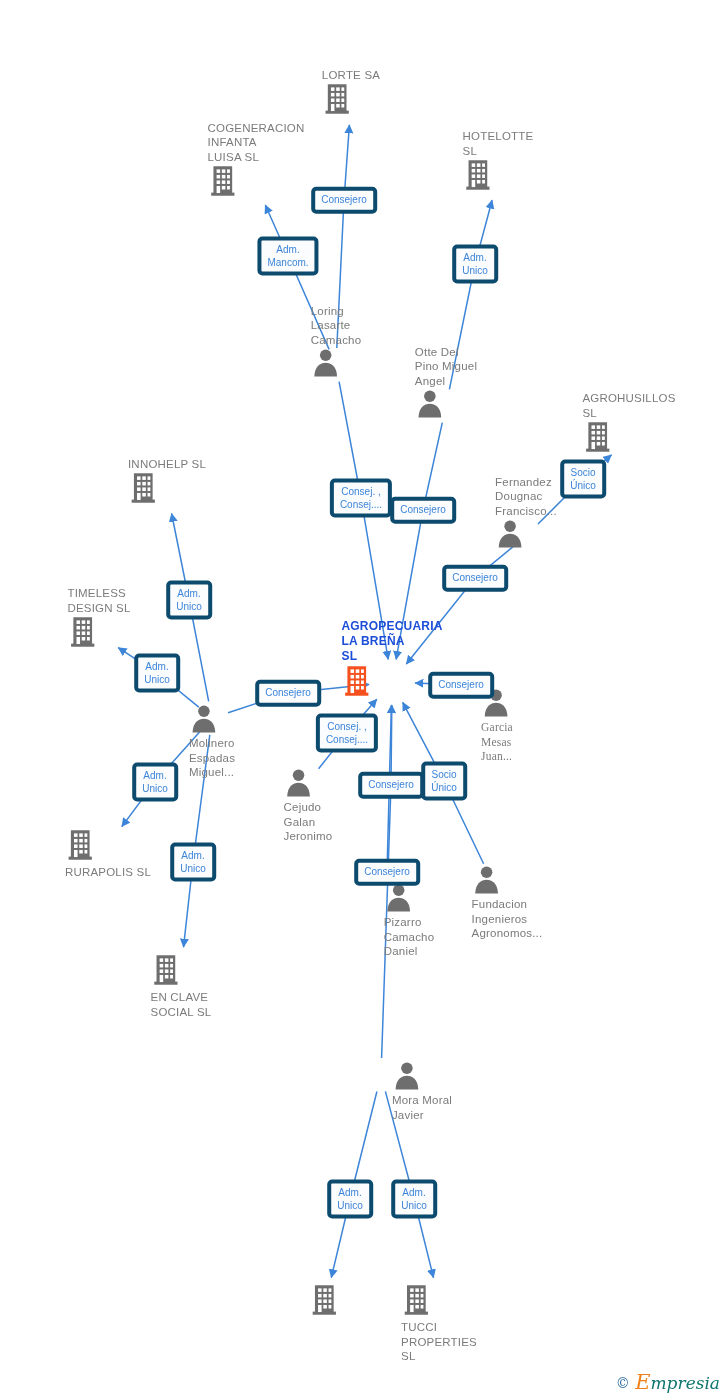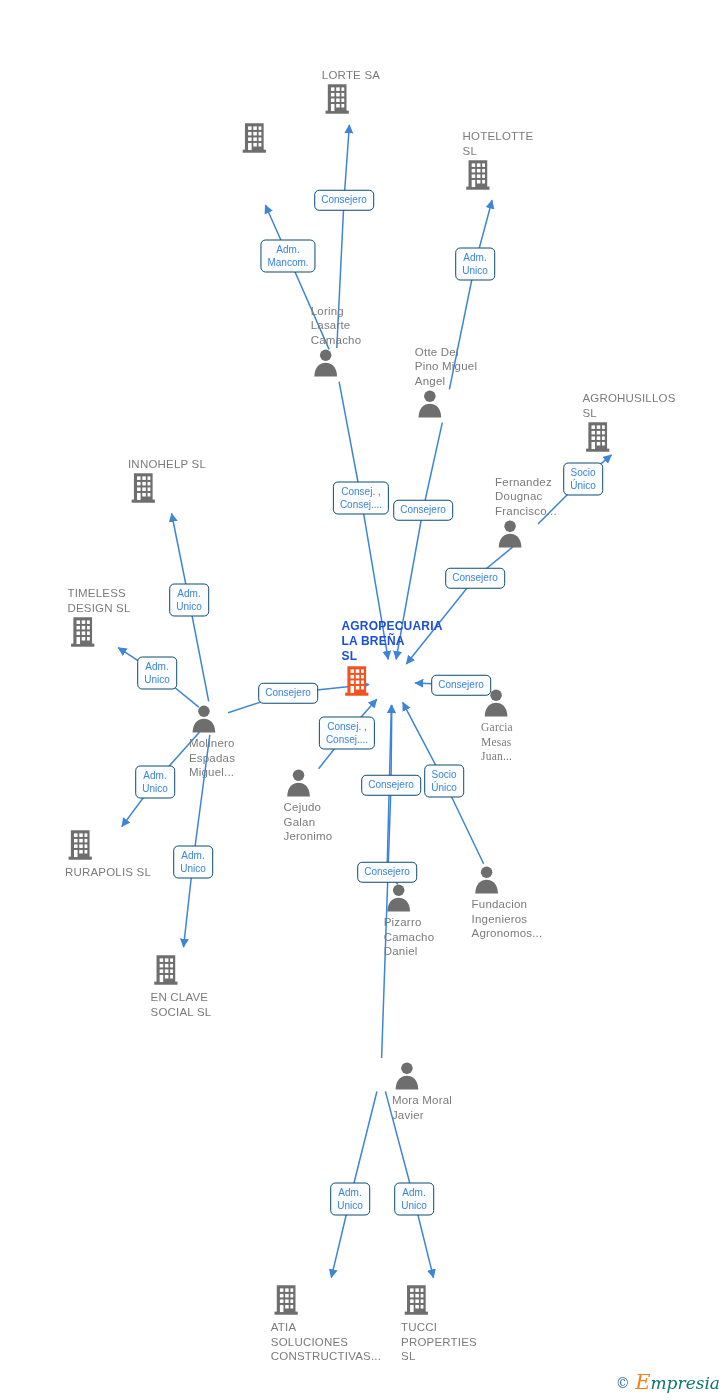--- a/index.html
+++ b/index.html
@@ -48,21 +48,21 @@
   .company-center .nlabel {
     color: #1d4ed8;
     font-weight: bold;
     font-size: 12px;
     line-height: 15px;
   }
 
   .badge {
     position: absolute;
     transform: translate(-50%, -50%);
-    border: 1px solid #0c4a6e;
+    border: 4px solid #0c4a6e;
     border-radius: 5px;
     background: #fbfcfe;
     color: #3d85d8;
     font-size: 10px;
     line-height: 12.5px;
     text-align: center;
     padding: 3px 6px;
     white-space: pre-line;
     box-sizing: border-box;
   }
@@ -142,20 +142,23 @@
               <rect x="6.4" y="11.6" width="2.5" height="2.5"></rect>
               <rect x="10.1" y="11.6" width="2.5" height="2.5"></rect>
               <rect x="13.8" y="11.6" width="2.0" height="2.5"></rect>
               <rect x="6.4" y="15.5" width="2.5" height="5.0"></rect>
               <rect x="10.1" y="15.5" width="2.5" height="2.5"></rect>
               <rect x="13.8" y="15.5" width="2.0" height="2.5"></rect>
             </g>
           </svg></span>
       </div>
       <div class="node company" style="left: 256px; top: 120.5px;">
+        <span class="nlabel">COGENERACION
+INFANTA
+LUISA SL</span>
         <span class="glyph"><svg width="34" height="34" viewBox="0 0 24 24" aria-hidden="true">
             <g fill="#6e6e6e">
               <rect x="4.2" y="1.6" width="13.2" height="19.2"></rect>
               <rect x="2.6" y="20.2" width="16.4" height="2.2"></rect>
             </g>
             <g fill="#ffffff">
               <rect x="6.4" y="3.8" width="2.5" height="2.5"></rect>
               <rect x="10.1" y="3.8" width="2.5" height="2.5"></rect>
               <rect x="13.8" y="3.8" width="2.0" height="2.5"></rect>
               <rect x="6.4" y="7.7" width="2.5" height="2.5"></rect>
@@ -326,23 +329,20 @@
               <rect x="10.1" y="7.7" width="2.5" height="2.5"></rect>
               <rect x="13.8" y="7.7" width="2.0" height="2.5"></rect>
               <rect x="6.4" y="11.6" width="2.5" height="2.5"></rect>
               <rect x="10.1" y="11.6" width="2.5" height="2.5"></rect>
               <rect x="13.8" y="11.6" width="2.0" height="2.5"></rect>
               <rect x="6.4" y="15.5" width="2.5" height="5.0"></rect>
               <rect x="10.1" y="15.5" width="2.5" height="2.5"></rect>
               <rect x="13.8" y="15.5" width="2.0" height="2.5"></rect>
             </g>
           </svg></span>
-        <span class="nlabel">ATIA
-SOLUCIONES
-CONSTRUCTIVAS...</span>
       </div>
       <div class="node company" style="left: 439px; top: 1283px;">
         <span class="glyph"><svg width="34" height="34" viewBox="0 0 24 24" aria-hidden="true">
             <g fill="#6e6e6e">
               <rect x="4.2" y="1.6" width="13.2" height="19.2"></rect>
               <rect x="2.6" y="20.2" width="16.4" height="2.2"></rect>
             </g>
             <g fill="#ffffff">
               <rect x="6.4" y="3.8" width="2.5" height="2.5"></rect>
               <rect x="10.1" y="3.8" width="2.5" height="2.5"></rect>

